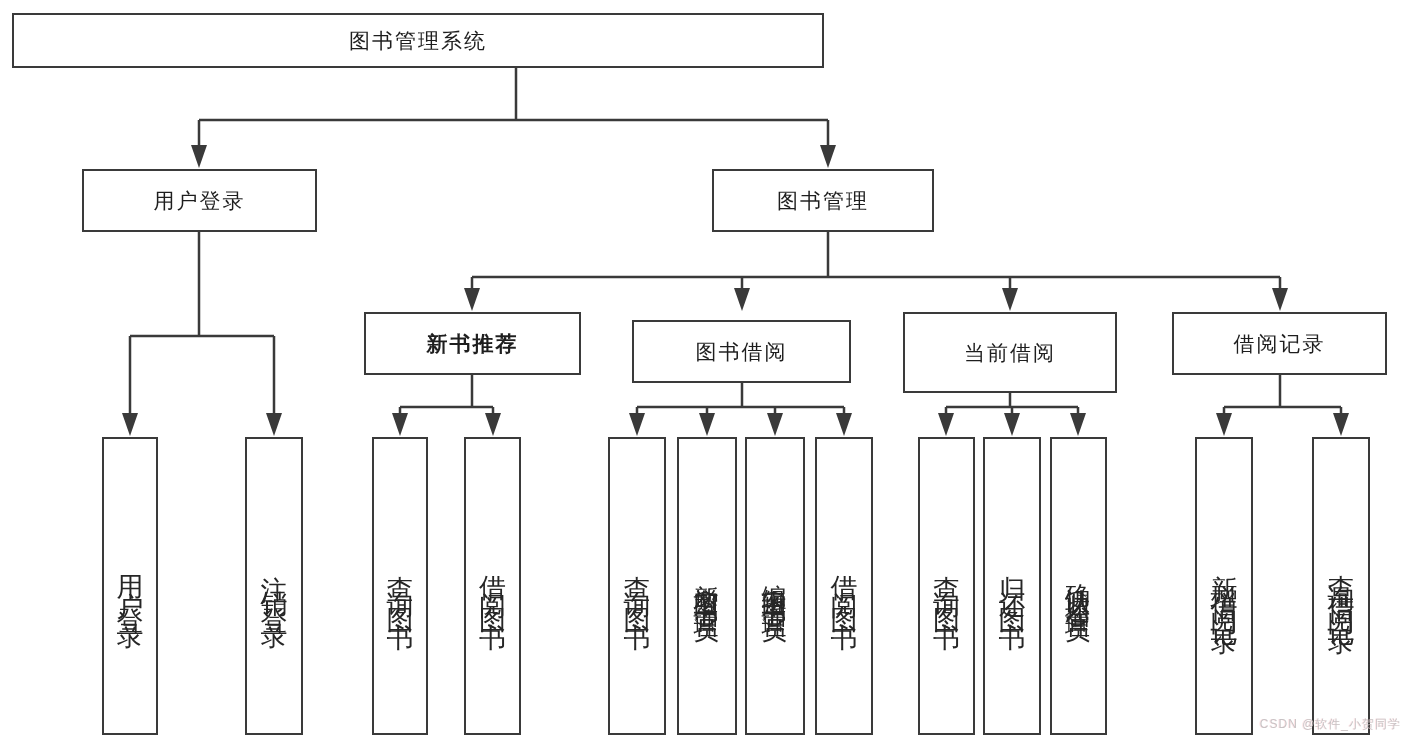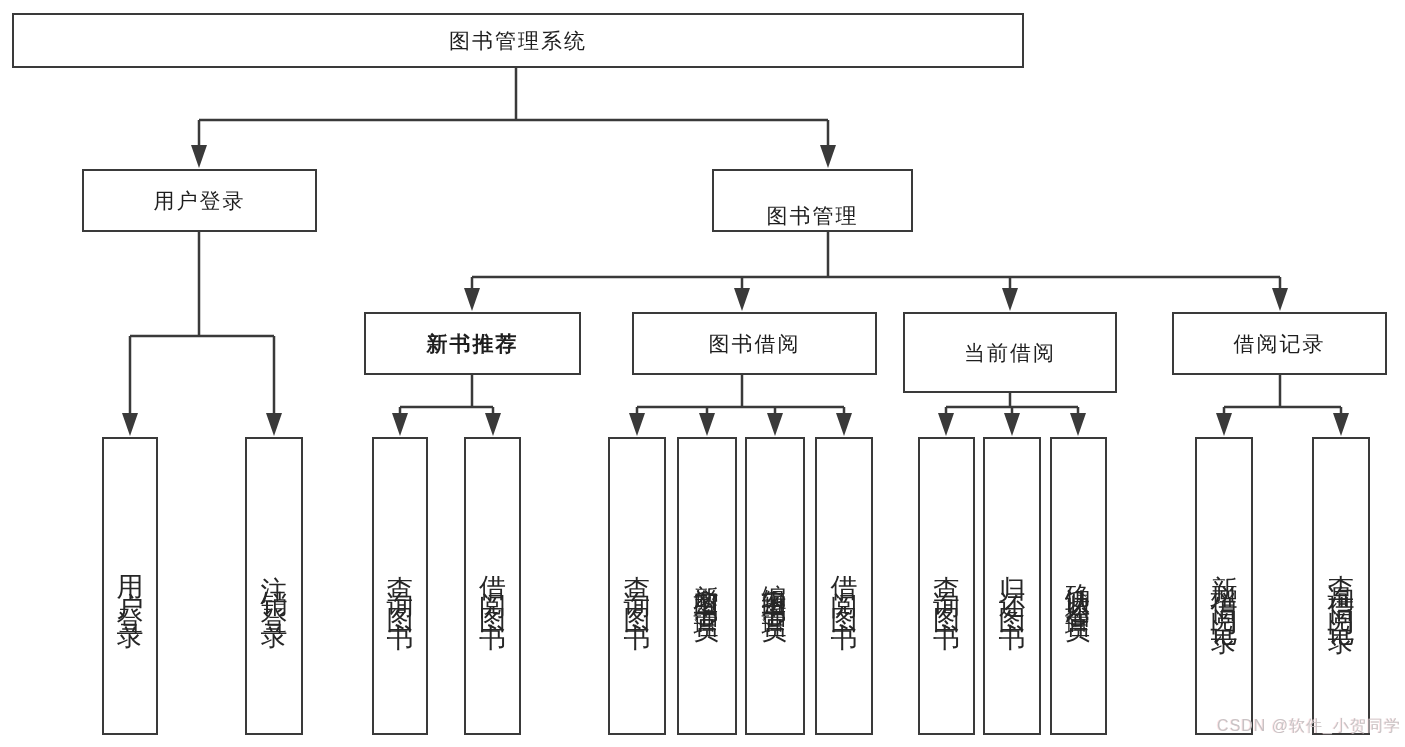--- a/index.html
+++ b/index.html
@@ -46,21 +46,21 @@
     white-space: nowrap;
     color: #262626;
   }
   .leaf.short span { font-size: 27px; letter-spacing: 16px; }
   .leaf.mid   span { font-size: 27px; letter-spacing: 11px; }
   .leaf.long  span { font-size: 25px; letter-spacing: 5px;  }
   .watermark {
     position: absolute;
     top: 716px;
     right: 4px;
-    font-size: 16px;
+    font-size: 12px;
     letter-spacing: 1px;
     color: #c8c3c5;
     text-shadow: -1px 0 0 rgba(255, 150, 160, 0.25);
     z-index: 5;
     white-space: nowrap;
   }
 </style>
 </head>
 <body>
 
@@ -95,35 +95,35 @@
     <path d="M1010 375 V407 M946 407 H1078 M946 407 V417 M1012 407 V417 M1078 407 V417"></path>
     <polygon points="946,436 938,413 954,413"></polygon>
     <polygon points="1012,436 1004,413 1020,413"></polygon>
     <polygon points="1078,436 1070,413 1086,413"></polygon>
 
     <path d="M1280 375 V407 M1224 407 H1341 M1224 407 V417 M1341 407 V417"></path>
     <polygon points="1224,436 1216,413 1232,413"></polygon>
     <polygon points="1341,436 1333,413 1349,413"></polygon>
   </svg>
 
-  <div class="box hbox" style="left:12px; top:13px; width:1012px; height:55px;">
+  <div class="box hbox" style="left:12px; top:13px; width:812px; height:55px;">
     <span>图书管理系统</span>
   </div>
 
   <div class="box hbox" style="left:82px; top:169px; width:235px; height:63px;">
     <span>用户登录</span>
   </div>
-  <div class="box hbox" style="left:712px; top:169px; width:201px; height:63px;align-items:flex-end;">
+  <div class="box hbox" style="left:712px; top:169px; width:222px; height:63px;">
     <span>图书管理</span>
   </div>
 
   <div class="box hbox" style="left:364px; top:312px; width:217px; height:63px;font-weight:bold;">
     <span>新书推荐</span>
   </div>
-  <div class="box hbox" style="left:632px; top:312px; width:245px; height:63px;">
+  <div class="box hbox" style="left:632px; top:320px; width:219px; height:63px;">
     <span>图书借阅</span>
   </div>
   <div class="box hbox" style="left:903px; top:312px; width:214px; height:81px;">
     <span>当前借阅</span>
   </div>
   <div class="box hbox" style="left:1172px; top:312px; width:215px; height:63px;">
     <span>借阅记录</span>
   </div>
 
   <div class="box leaf short" style="left:102px; top:437px; width:56px; height:298px;">

